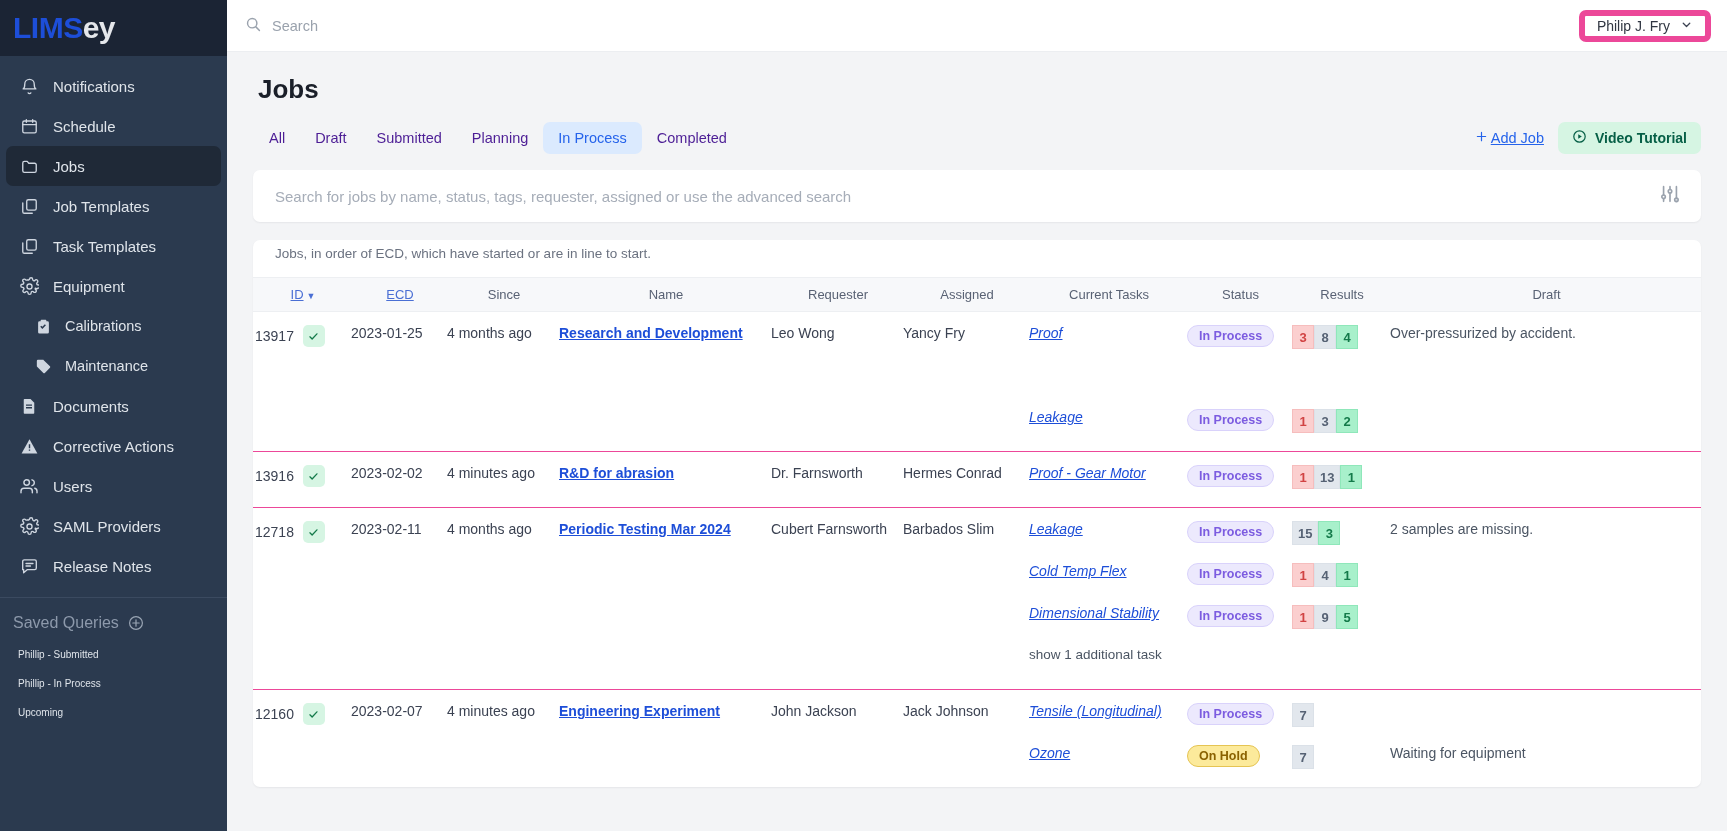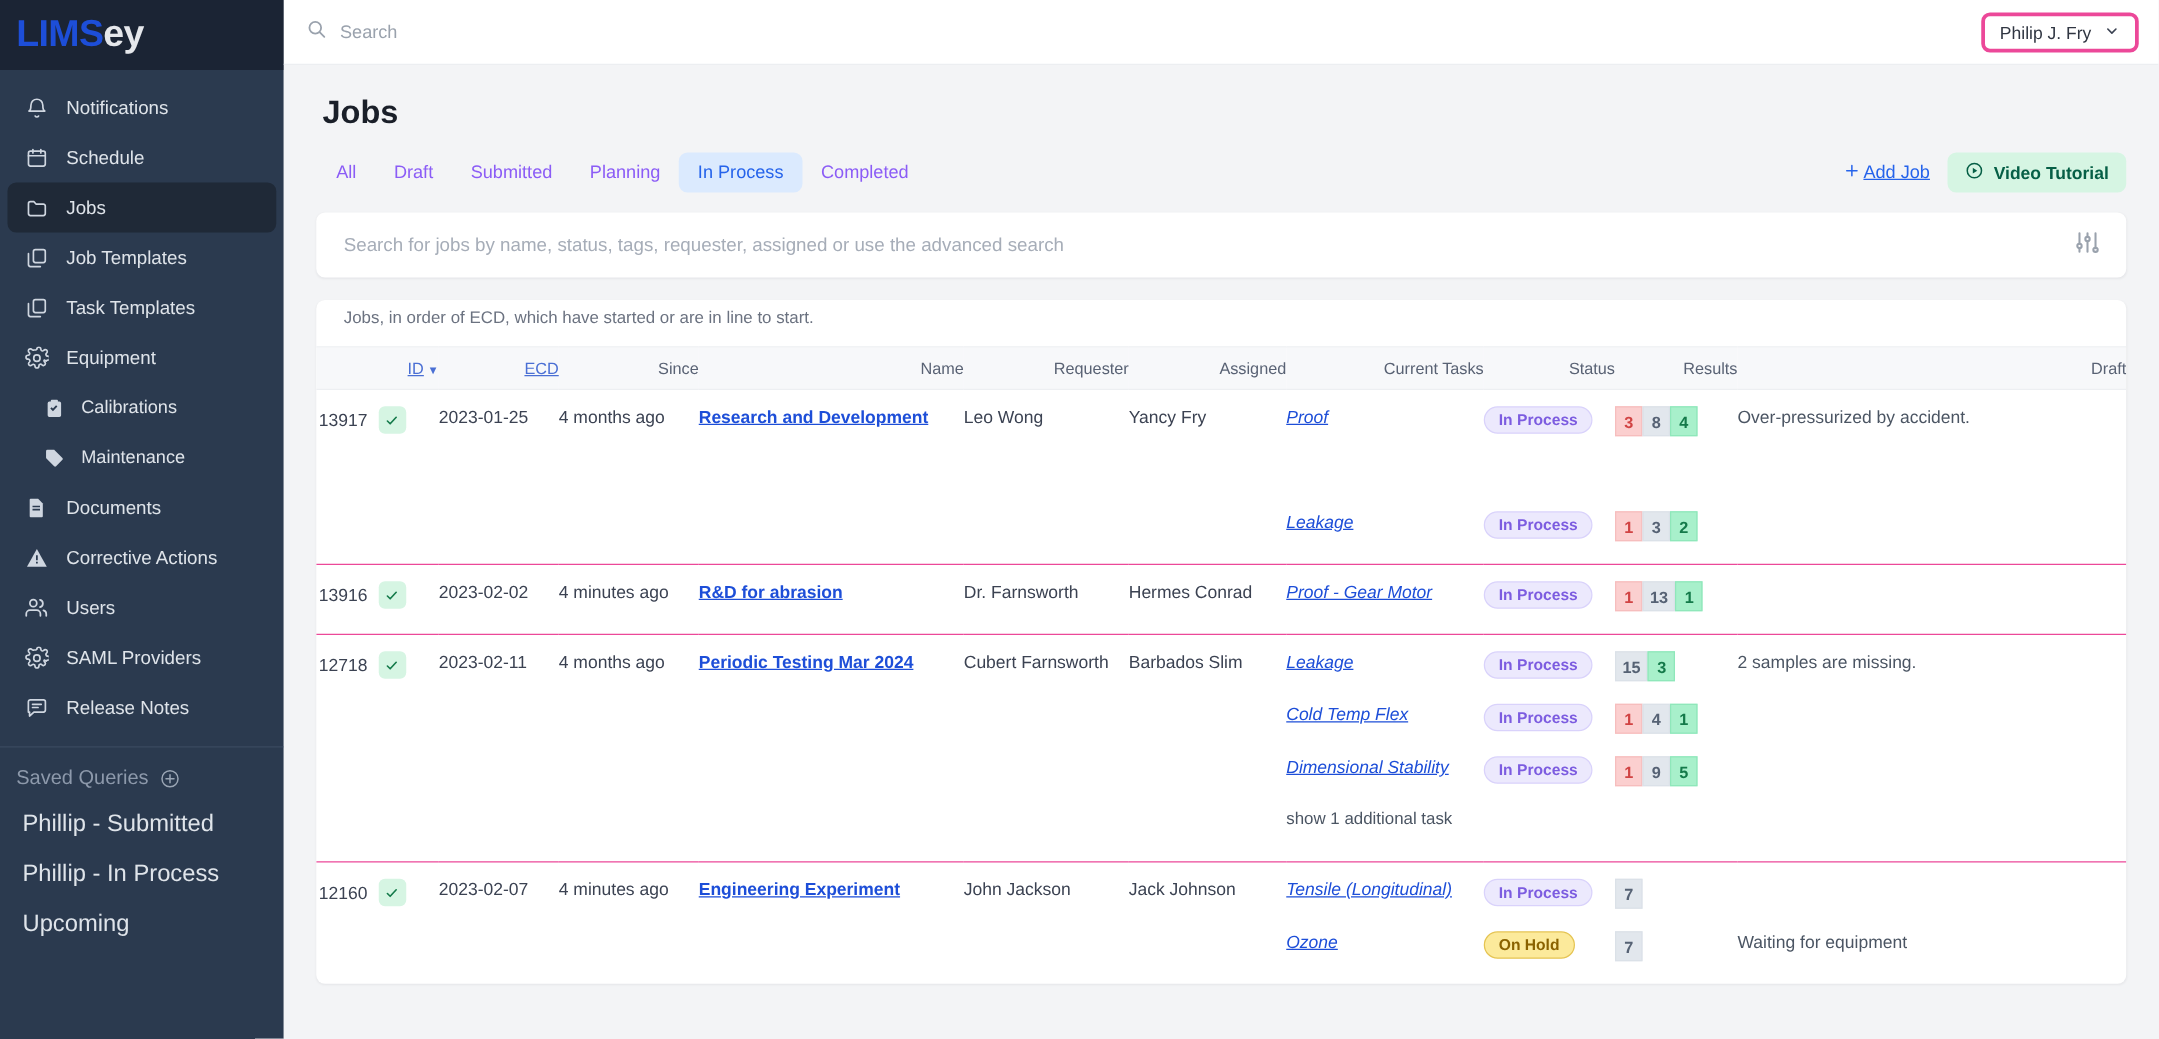--- a/index.html
+++ b/index.html
@@ -53,48 +53,48 @@
   .divider { height: 1px; background: #3b4a60; margin: 11px 0 0 0; }
 
   .saved-head {
     display: flex; align-items: center;
     padding: 16px 0 8px 13px;
     font-size: 16px; color: #8d99ab;
   }
   .saved-head .plus { margin-left: 9px; display: inline-flex; }
   .query-item {
     padding: 9px 0 9px 18px;
-    font-size: 19px;
+    font-size: 10px;
     color: #dfe4ea;
     cursor: pointer;
   }
 
   
   .main { flex: 1; display: flex; flex-direction: column; min-width: 0; }
   .topbar {
     height: 52px; flex: 0 0 52px; background: #ffffff;
     display: flex; align-items: center;
     padding: 0 16px 0 18px;
     border-bottom: 1px solid #eceef1;
   }
   .top-search { display: flex; align-items: center; gap: 10px; color: #9aa2ad; font-size: 14.5px; cursor: text; }
   .spacer { flex: 1; }
   .user-chip {
-    border: 3px solid #ec4899; border-radius: 7px;
+    border: 6px solid #ec4899; border-radius: 7px;
     height: 32px; padding: 0 12px;
     display: flex; align-items: center; gap: 10px;
     font-size: 14px; color: #303642; background: #fff; cursor: pointer;
   }
 
   .content { flex: 1; background: #f3f4f6; padding: 0 26px; overflow: hidden; }
   .page-title { font-size: 26px; font-weight: bold; color: #1a1f29; padding: 22px 0 0 5px; }
 
   .tabsrow { display: flex; align-items: center; margin-top: 17px; padding-left: 1px; }
   .tab {
-    font-size: 14.5px; color: #8b5cf6;
+    font-size: 14.5px; color: #4c1d95;
     padding: 8px 15px; border-radius: 7px; cursor: pointer;
   }
   .tab.active { background: #dbeafe; color: #2563eb; }
 
   .actions { margin-left: auto; display: flex; align-items: center; gap: 14px; }
   .add-job {
     display: flex; align-items: center; gap: 2px;
     color: #2563eb; font-size: 14.5px; cursor: pointer;
   }
   .add-job .lbl { text-decoration: underline; }
@@ -128,21 +128,21 @@
   }
   .tablecard h2 { font-size: 17px; color: #1a1f29; font-weight: bold; padding: 18px 0 0 22px; }
   .tablecard .sub { font-size: 13.5px; color: #6b7280; padding: 6px 0 16px 22px; }
 
   table { width: 100%; border-collapse: collapse; table-layout: fixed; }
   thead th {
     background: #f7f8fa;
     border-top: 1px solid #edeff2;
     border-bottom: 1px solid #edeff2;
     font-size: 13px; font-weight: normal; color: #596274;
-    text-align: right; padding: 9px 0 9px 0; height: 32px;
+    text-align: center; padding: 9px 0 9px 0; height: 32px;
   }
   thead th .hd { padding-left: 2px; }
   thead th a { color: #4a6fd4; text-decoration: underline; }
   .caret { font-size: 9px; color: #4a6fd4; margin-left: 3px; }
 
   tbody tr { border-bottom: 1px solid #ec4899; vertical-align: top; }
   tbody tr:last-child { border-bottom: none; }
   tbody td { padding: 13px 0 0 0; font-size: 14px; color: #3b4252; }
   td.col-id { padding-left: 2px; }
   .idwrap { display: flex; align-items: center; gap: 9px; }

